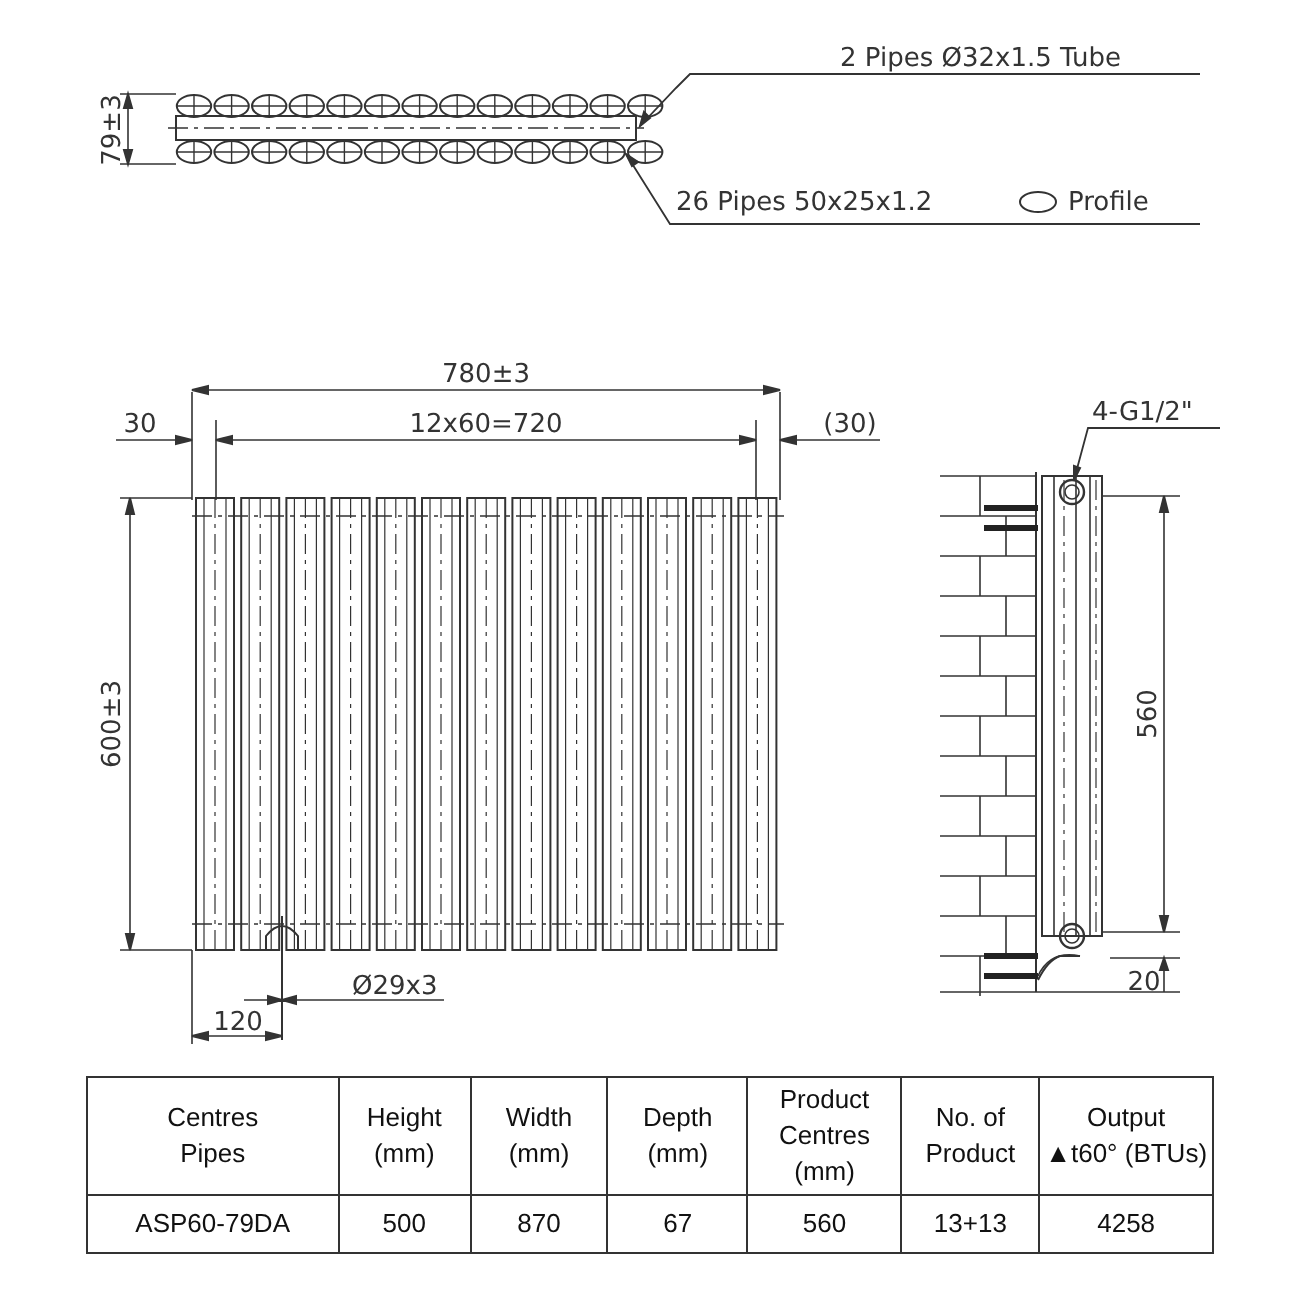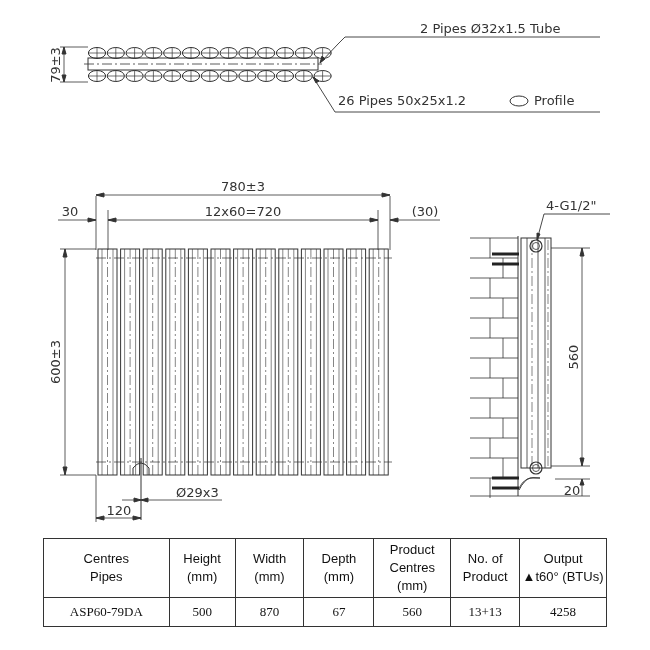--- a/index.html
+++ b/index.html
@@ -7,21 +7,21 @@
   #drawing { position: absolute; left: 0; top: 0; }
   .dim { font-family: "DejaVu Sans", sans-serif; font-size: 13px; fill: #333; }
   .spec-table {
     position: absolute; left: 43px; top: 538px; width: 564px;
     border-collapse: collapse; font-family: "Liberation Sans", sans-serif; font-size: 13px; color: #111;
   }
   .spec-table th, .spec-table td {
     border: 1.5px solid #333; text-align: center; vertical-align: middle; font-weight: normal; padding: 0 2px; line-height: 18px;
   }
   .spec-table th { height: 58px; }
-  .spec-table td { height: 28px; font-family: Liberation Serif, serif; }
+  .spec-table td { height: 28px; }
   .hdr-line { display: block; }
 </style>
 </head>
 <body>
 
 <svg id="drawing" width="650" height="650" viewBox="0 0 650 650" xmlns="http://www.w3.org/2000/svg">
   <g stroke="#333" fill="none" stroke-width="1">
 
     <g>
 

